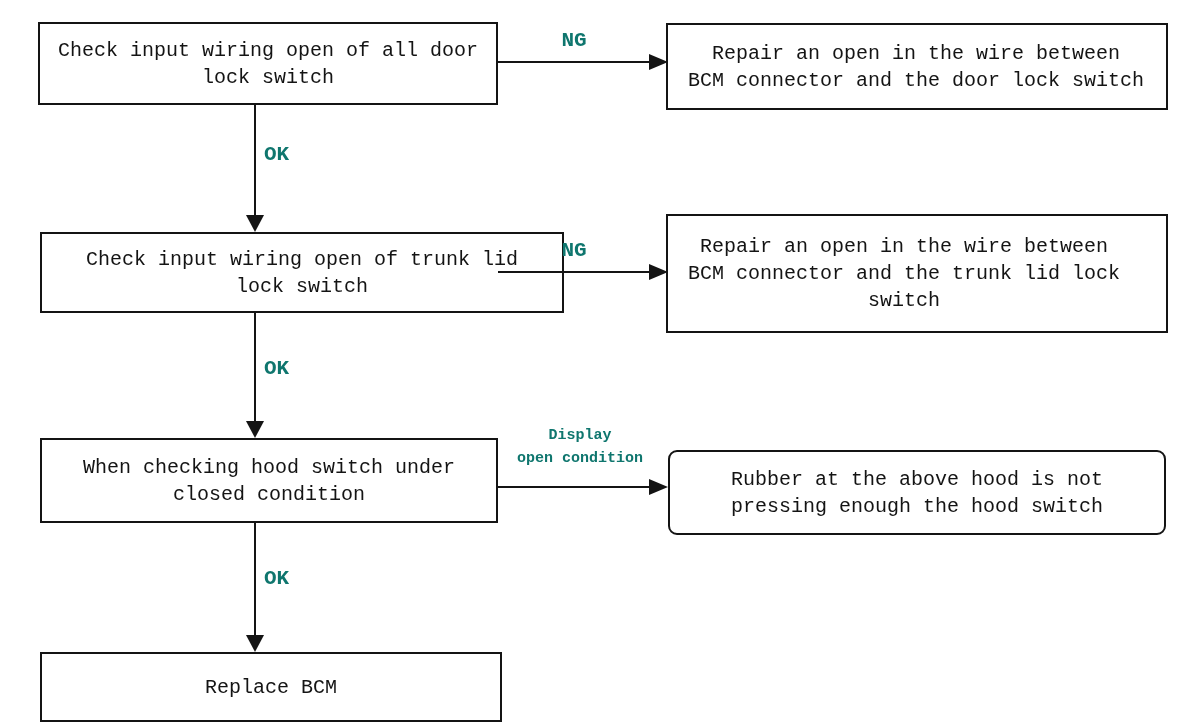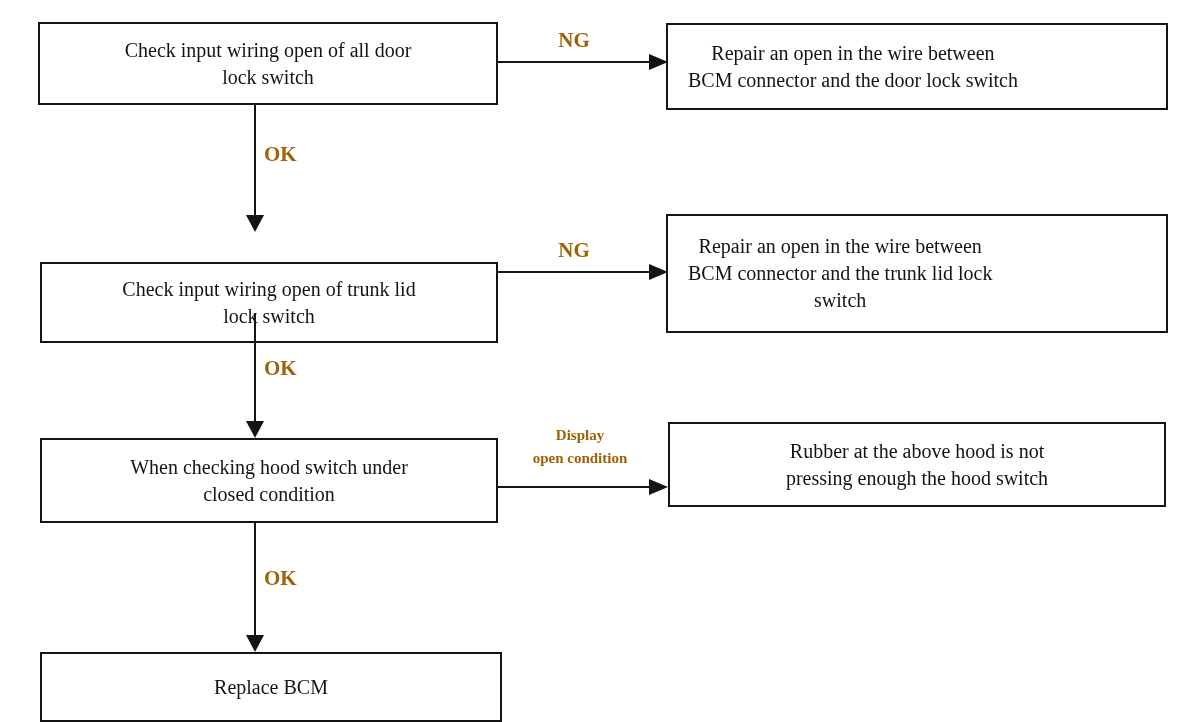--- a/index.html
+++ b/index.html
@@ -5,21 +5,21 @@
   html, body {
     margin: 0;
     padding: 0;
     background: #ffffff;
   }
   .canvas {
     position: relative;
     width: 1200px;
     height: 722px;
     background: #ffffff;
-    font-family: Liberation Serif, serif;
+    font-family: Liberation Mono, monospace;
     color: #141414;
     overflow: hidden;
   }
   .box {
     position: absolute;
     box-sizing: border-box;
     border: 2px solid #141414;
     background: #ffffff;
     display: flex;
     align-items: center;
@@ -63,21 +63,21 @@
     width: 0;
     height: 0;
     border-left: 9px solid transparent;
     border-right: 9px solid transparent;
     border-top: 17px solid #141414;
   }
   .edge-label {
     position: absolute;
     font-weight: bold;
     font-size: 21px;
-    color: #a16207;
+    color: #0f766e;
     white-space: pre-line;
     text-align: center;
     line-height: 1.1;
   }
   .display-label {
     font-size: 15px;
     line-height: 23px;
   }
 </style>
 </head>
@@ -96,21 +96,21 @@
 
   <div class="box left-align" style="left:666px; top:23px; width:502px; height:87px;">
     <span class="box-text">Repair an open in the wire between
 BCM connector and the door lock switch</span>
   </div>
 
   <div class="vline" style="left:254px; top:105px; height:112px;"></div>
   <div class="head-down" style="left:246px; top:215px;"></div>
   <div class="edge-label" style="left:264px; top:143px;">OK</div>
 
-  <div class="box" style="left:40px; top:232px; width:458px; height:81px;margin-top:30px;">
+  <div class="box" style="left:40px; top:232px; width:524px; height:81px;">
     <span class="box-text">Check input wiring open of trunk lid
 lock switch</span>
   </div>
 
   <div class="hline" style="left:498px; top:271px; width:152px;"></div>
   <div class="head-right" style="left:649px; top:264px;"></div>
   <div class="edge-label" style="left:538px; top:239px; width:72px;">NG</div>
 
   <div class="box left-align" style="left:666px; top:214px; width:502px; height:119px;">
     <span class="box-text">Repair an open in the wire between
@@ -125,21 +125,21 @@
   <div class="box" style="left:40px; top:438px; width:458px; height:85px;">
     <span class="box-text">When checking hood switch under
 closed condition</span>
   </div>
 
   <div class="hline" style="left:497px; top:486px; width:153px;"></div>
   <div class="head-right" style="left:649px; top:479px;"></div>
   <div class="edge-label display-label" style="left:492px; top:424px; width:176px;">Display
 open condition</div>
 
-  <div class="box" style="left:668px; top:422px; width:498px; height:85px;">
+  <div class="box" style="left:668px; top:450px; width:498px; height:85px;border-radius:9px;">
     <span class="box-text">Rubber at the above hood is not
 pressing enough the hood switch</span>
   </div>
 
   <div class="vline" style="left:254px; top:523px; height:114px;"></div>
   <div class="head-down" style="left:246px; top:635px;"></div>
   <div class="edge-label" style="left:264px; top:567px;">OK</div>
 
   <div class="box" style="left:40px; top:652px; width:462px; height:70px;">
     <span class="box-text">Replace BCM</span>

